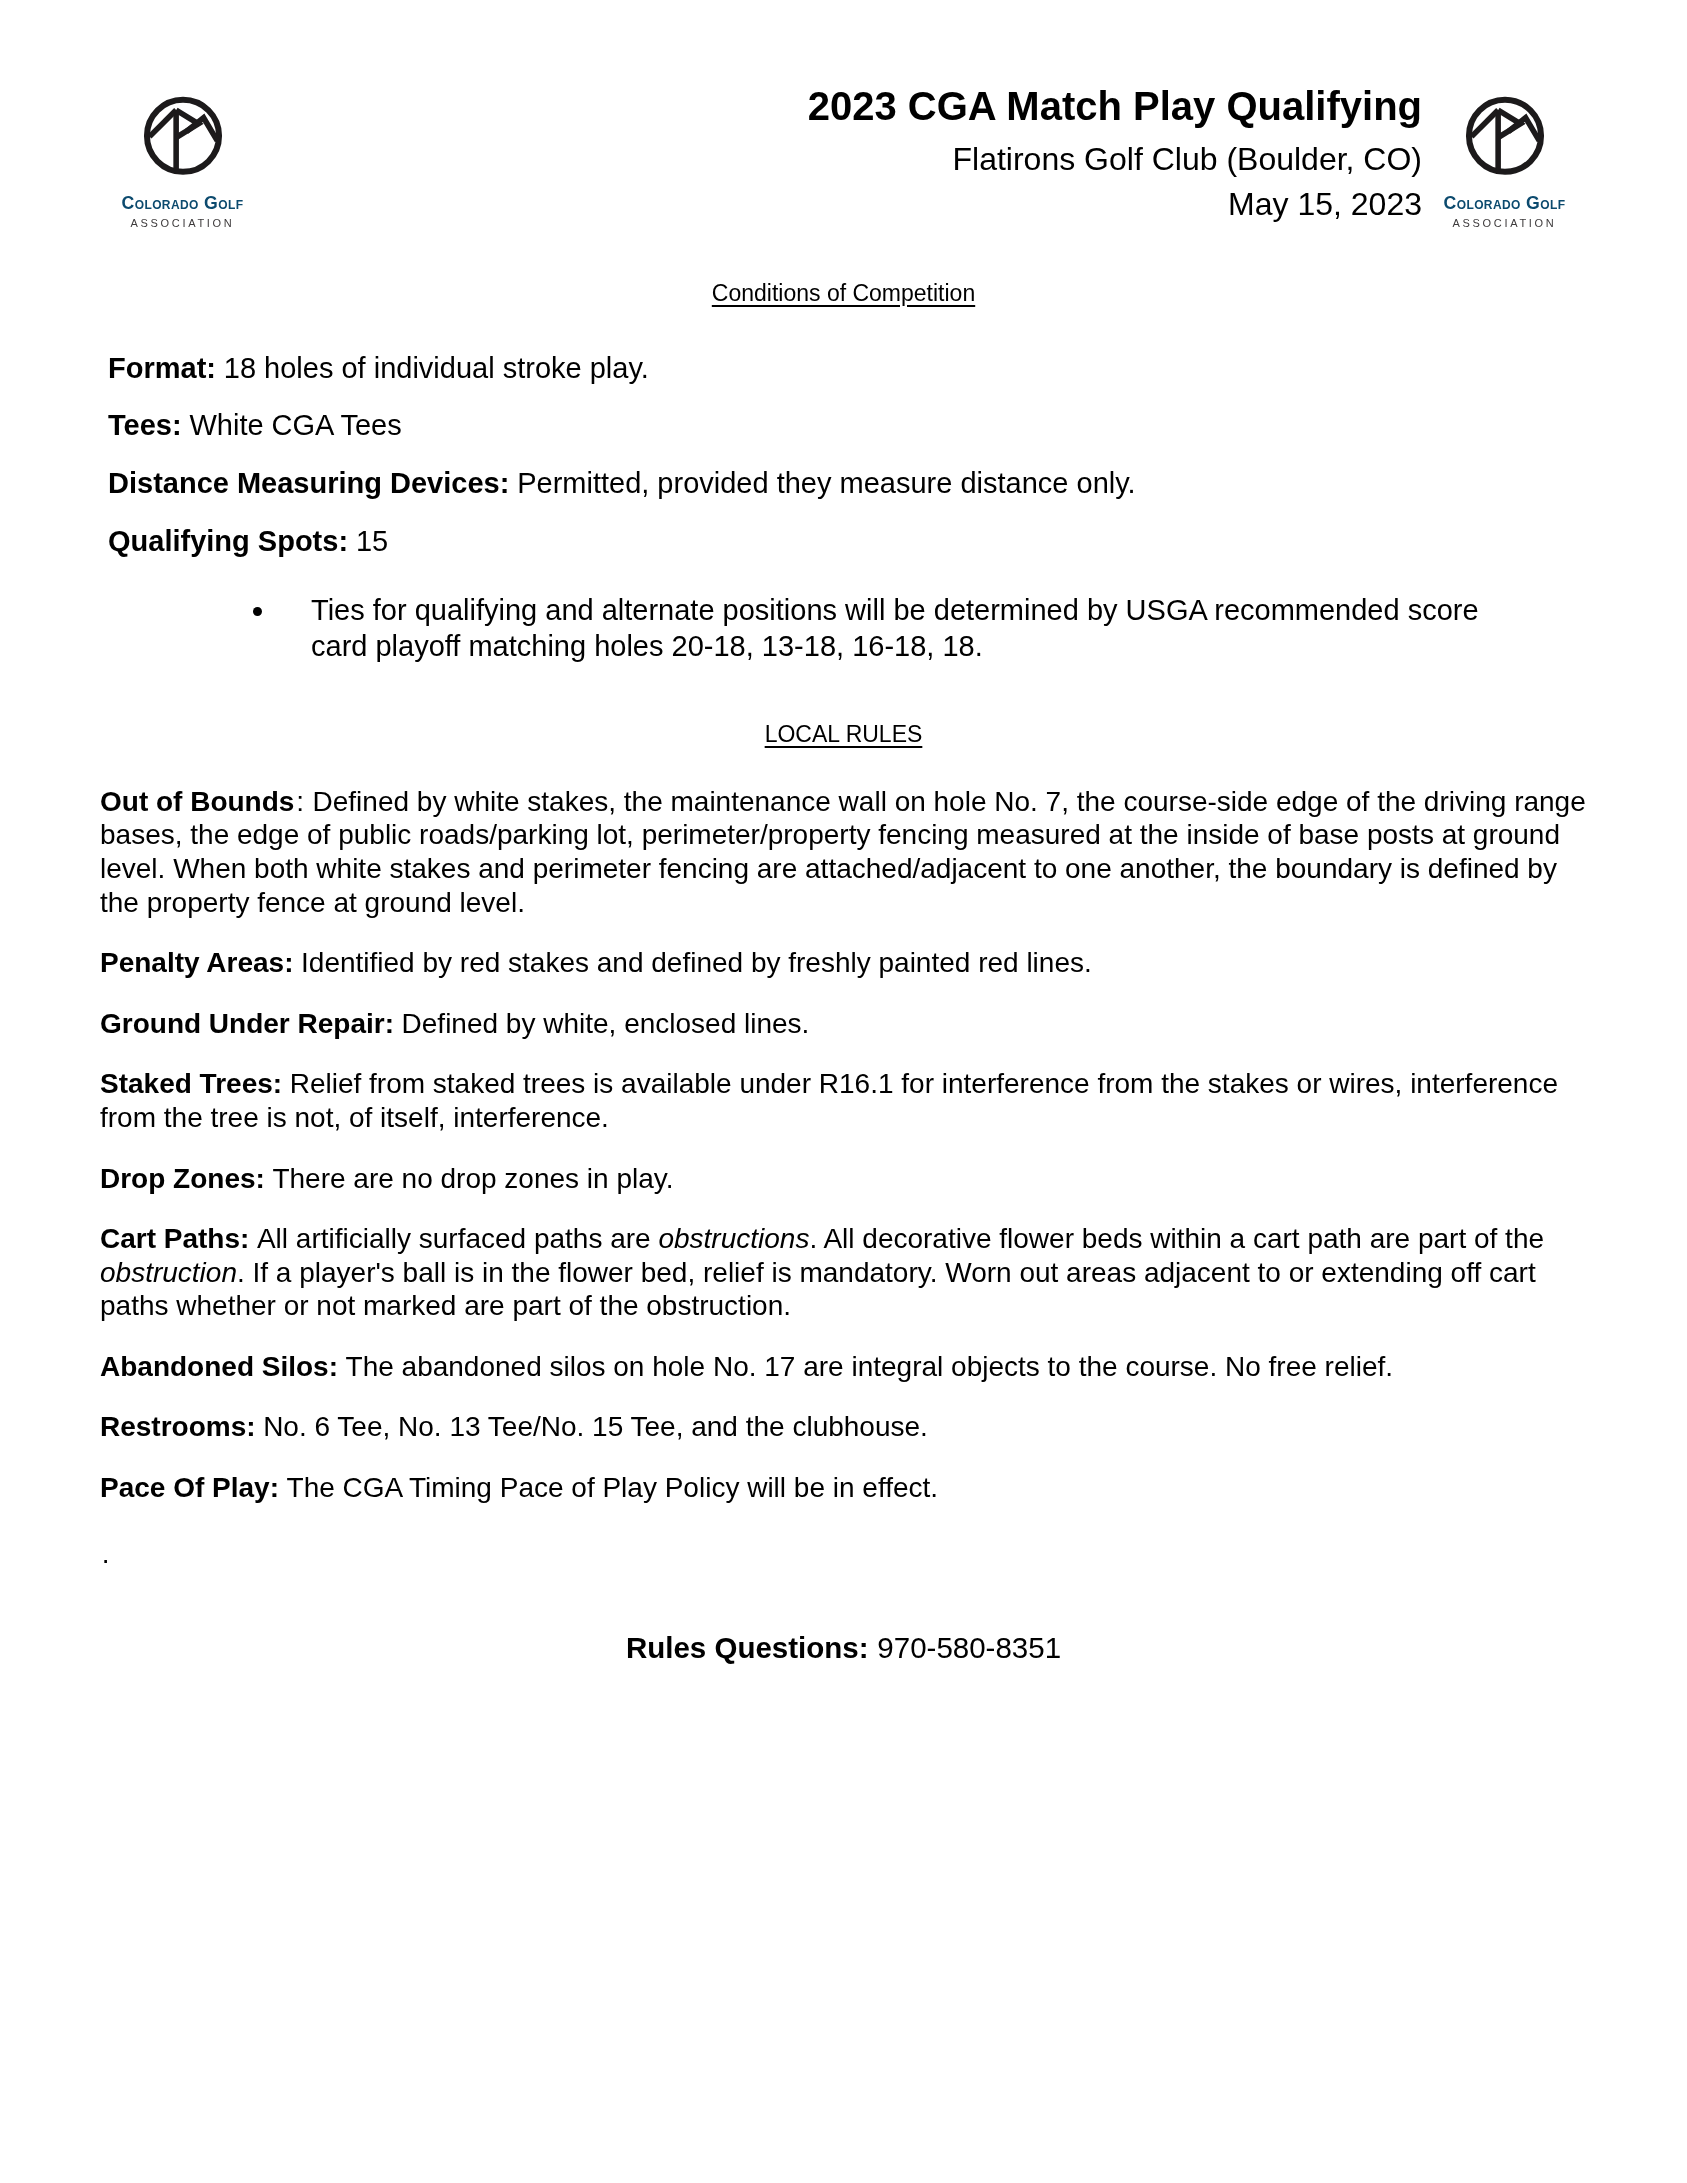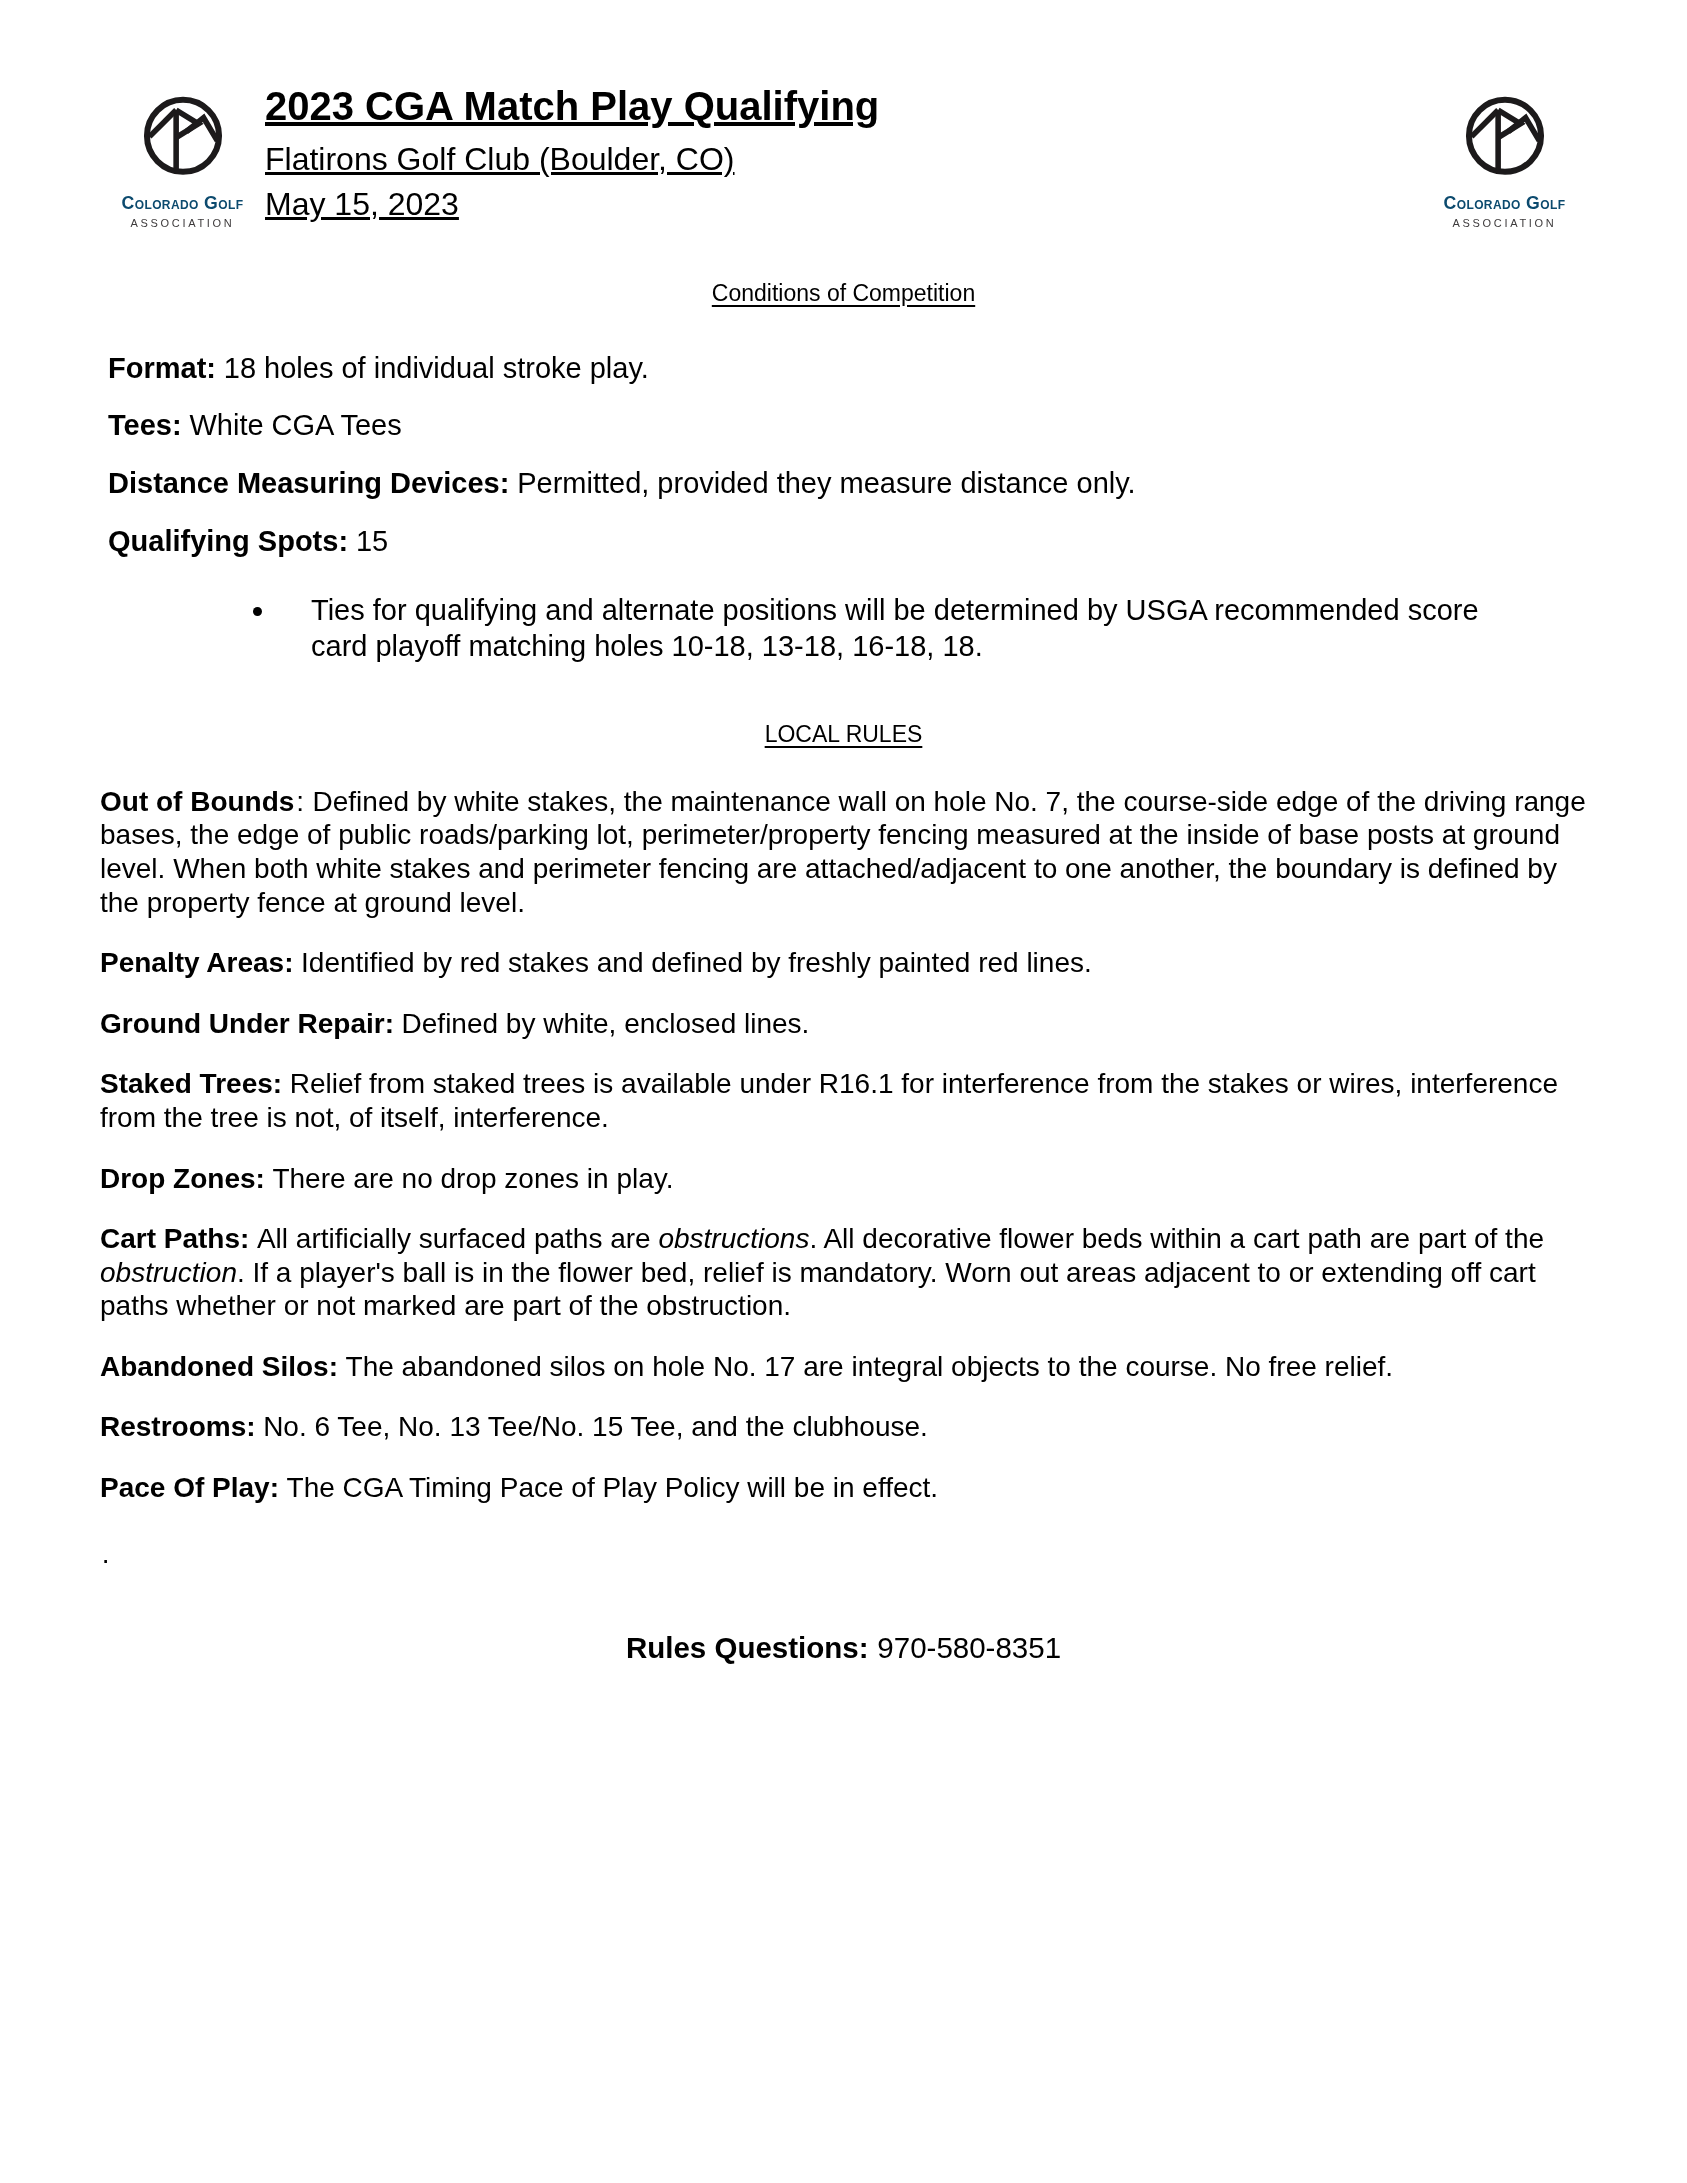--- a/index.html
+++ b/index.html
@@ -41,21 +41,21 @@
     line-height: 1.1;
   }
   .logo-sub {
     font-size: 11px;
     letter-spacing: 2.7px;
     text-transform: uppercase;
     color: #3d3a3b;
     line-height: 1.3;
     margin-top: 2.5px;
   }
-  .title-block { flex: 1 1 auto; text-align: left; padding-top: 6.7px; text-decoration: underline; }
+  .title-block { flex: 1 1 auto; text-align: right; padding-top: 6.7px; }
   .doc-title {
     font-size: 40px;
     font-weight: bold;
     line-height: 1.05;
     margin: 0 0 13.5px 0;
   }
   .doc-venue, .doc-date {
     font-size: 32px;
     line-height: 1.2;
     margin: 0 0 6.7px 0;
@@ -178,21 +178,21 @@
   <p class="cond-item"><b class="lbl">Format:</b><span>18 holes of individual stroke play.</span></p>
 
   <p class="cond-item"><b class="lbl">Tees:</b><span>White CGA Tees</span></p>
 
   <p class="cond-item"><b class="lbl">Distance Measuring Devices:</b><span>Permitted, provided they measure distance only.</span></p>
 
 
   <p class="cond-item"><b class="lbl">Qualifying Spots:</b><span>15</span></p>
 
   <ul class="bullets">
-    <li>Ties for qualifying and alternate positions will be determined by USGA recommended score card playoff matching holes 10-18, 13-18, 16-18, 18.</li>
+    <li>Ties for qualifying and alternate positions will be determined by USGA recommended score card playoff matching holes 20-18, 13-18, 16-18, 18.</li>
   </ul>
 
   <h2 class="section-heading local">LOCAL RULES</h2>
 
   <p class="rule-para"><b class="lbl-tight">Out of Bounds</b><span class="sep">:</span><span>Defined by white stakes, the maintenance wall on hole No. 7, the course-side edge of the driving range bases, the edge of public roads/parking lot, perimeter/property fencing measured at the inside of base posts at ground level. When both white stakes and perimeter fencing are attached/adjacent to one another, the boundary is defined by the property fence at ground level.</span></p>
 
   <p class="rule-para"><b class="lbl">Penalty Areas:</b><span>Identified by red stakes and defined by freshly painted red lines.</span></p>
 
   <p class="rule-para"><b class="lbl">Ground Under Repair:</b><span>Defined by white, enclosed lines.</span></p>
 

